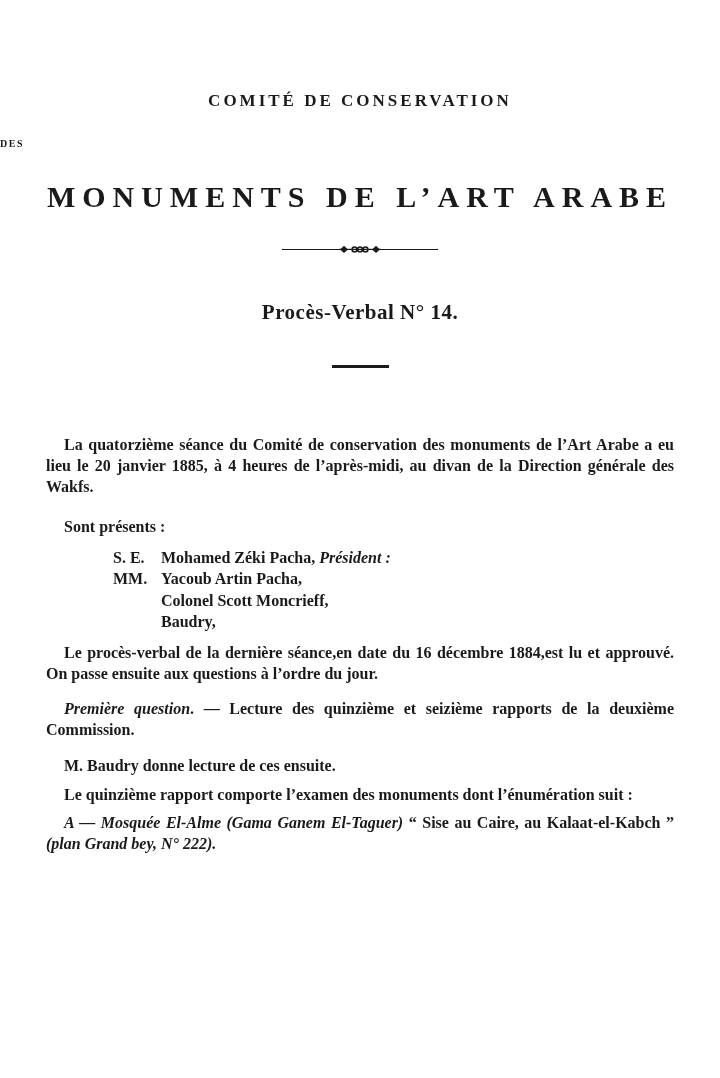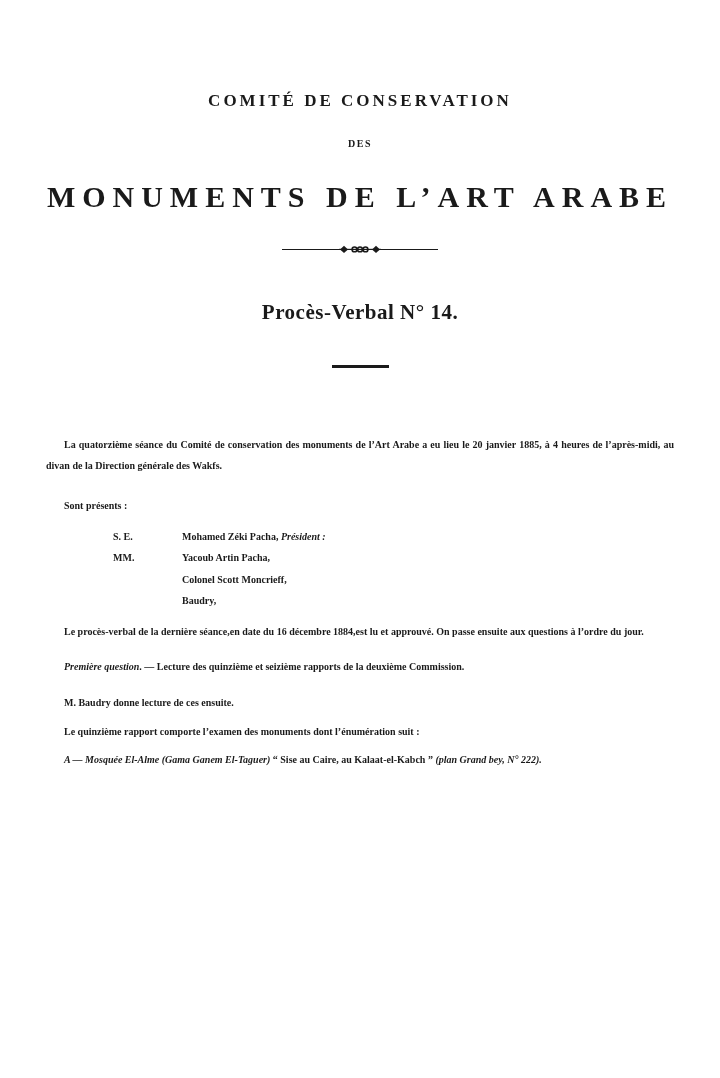--- a/index.html
+++ b/index.html
@@ -20,21 +20,21 @@
     overflow: hidden;
   }
   
   .title1 {
     text-align: center;
     font-size: 17px;
     line-height: 17px;
     letter-spacing: 3px;
   }
   .title2 {
-    text-align: center;
+    text-align: left;
     margin-top: 30px;
     font-size: 10px;
     line-height: 10px;
     letter-spacing: 1.5px;
   }
   .title3 {
     text-align: center;
     margin-top: 33px;
     font-size: 30px;
     line-height: 30px;
@@ -63,36 +63,36 @@
   .rule {
     margin: 42px auto 0 auto;
     width: 57px;
     height: 2.5px;
     background: #1a1a1a;
   }
   
   .docbody {
     margin-top: 66px;
     padding: 0 46px;
-    font-size: 10px;
+    font-size: 16px;
     line-height: 21px;
     text-align: justify;
   }
   .docbody p {
     margin: 0;
     text-indent: 18px;
   }
   .p-presents { margin-top: 19px !important; }
   .attendees {
     margin-top: 10px;
     margin-left: 67px;
     line-height: 21.5px;
     text-align: left;
   }
-  .arow { display: flex; gap: 21px; }
+  .arow { display: flex; }
   .alabel {
     flex: 0 0 48px;
     white-space: nowrap;
   }
   .aname { flex: 1; }
   .p-proces   { margin-top: 9px  !important; }
   .p-premiere { margin-top: 14px !important; }
   .p-baudry   { margin-top: 15px !important; }
   .p-quinz    { margin-top: 8px  !important; }
   .p-mosquee  { margin-top: 7px  !important; }

